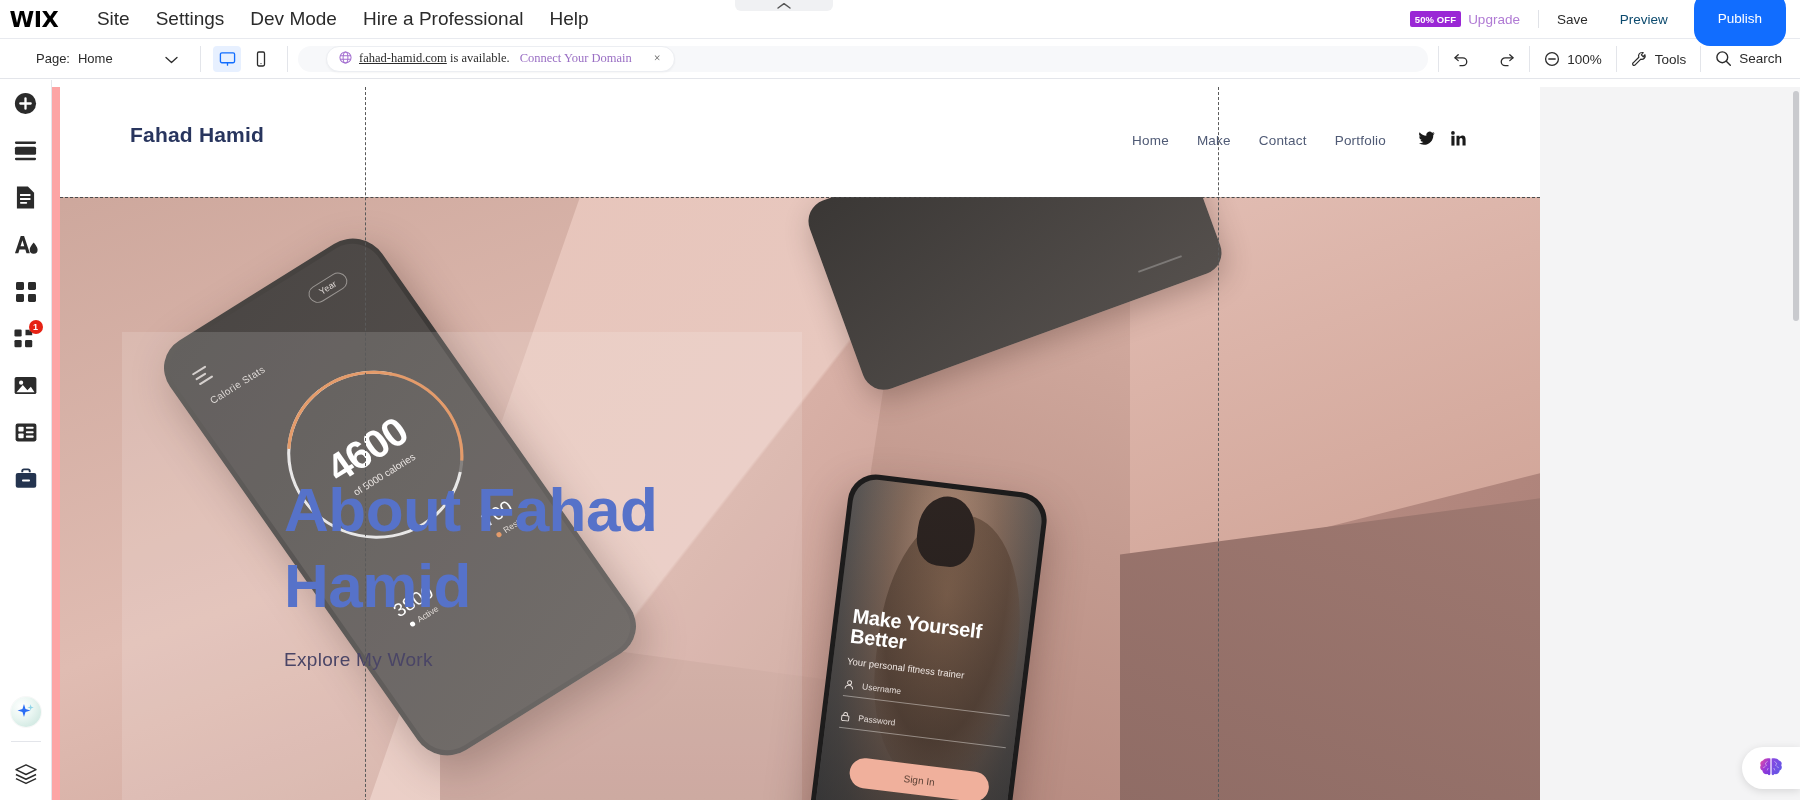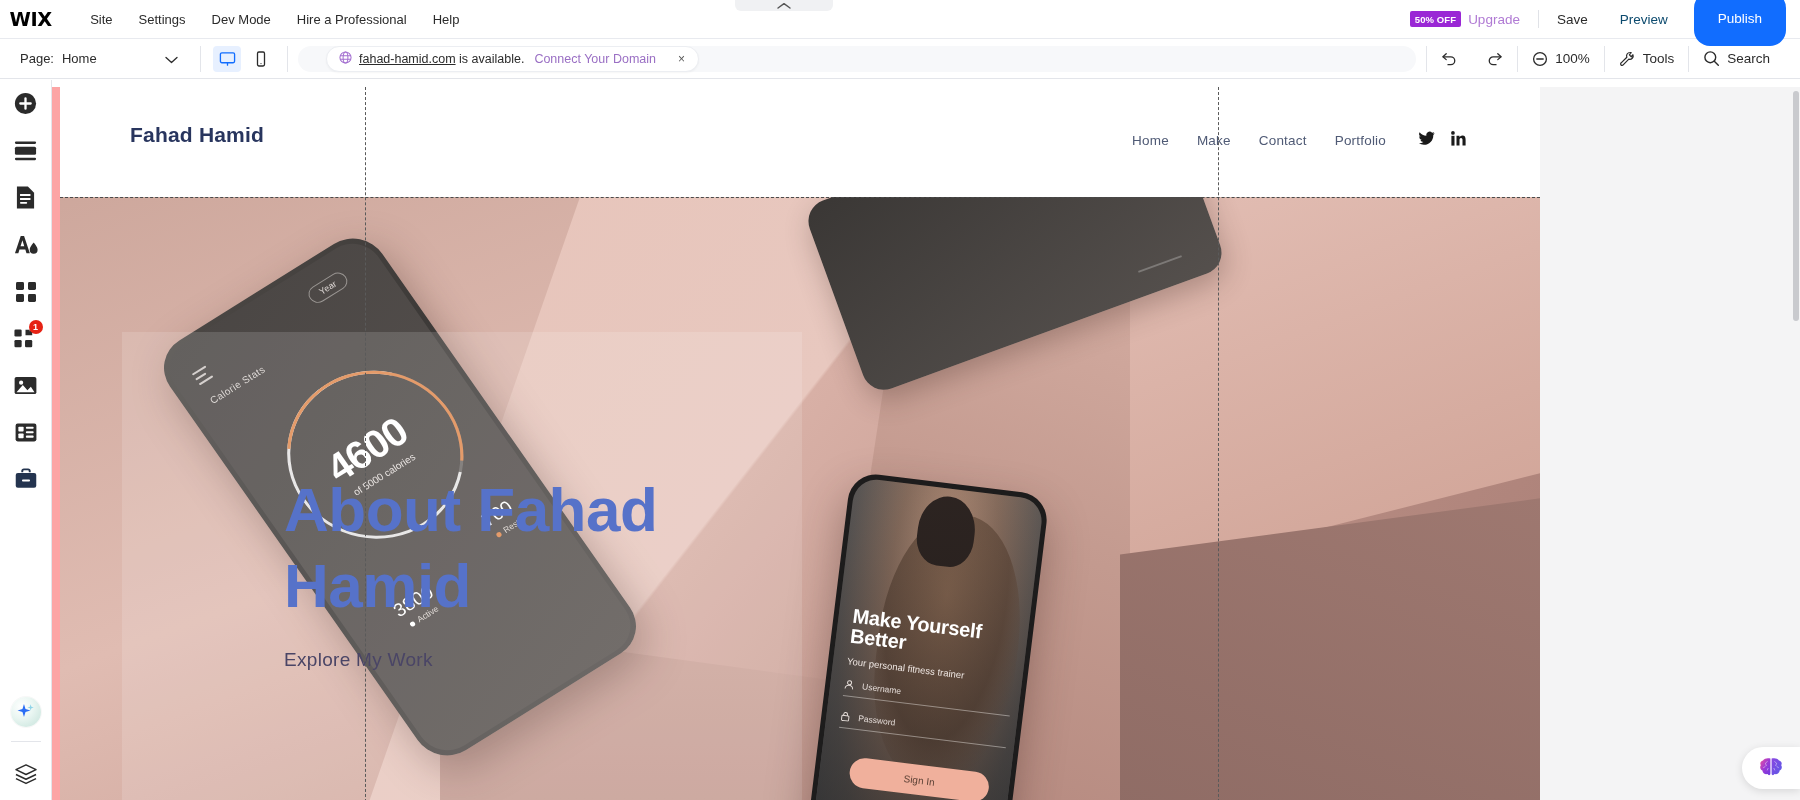--- a/index.html
+++ b/index.html
@@ -14,27 +14,27 @@
   
   .topbar {
     position: absolute; left: 0; top: 0; width: 1800px; height: 39px;
     background: #ffffff;
     display: flex; align-items: center;
     border-bottom: 1px solid #e8eaef;
     z-index: 40;
   }
   .wix-logo {
     font-family: "DejaVu Sans", sans-serif;
-    font-weight: 700; font-size: 19px; letter-spacing: -0.5px;
+    font-weight: 700; font-size: 22px; letter-spacing: -0.5px;
     color: #000; margin-left: 10px; margin-right: 26px;
     transform: scaleX(1.02);
   }
   .topmenu { display: flex; align-items: center; gap: 0px; }
   .topmenu-item {
-    font-size: 13px; color: #2b2b2b; padding: 5px 13px;
+    font-size: 19px; color: #2b2b2b; padding: 5px 13px;
     cursor: default; white-space: nowrap;
   }
   .topbar-right {
     margin-left: auto; display: flex; align-items: center; gap: 0; padding-right: 14px;
   }
   .badge-off {
     background: #9a27d5; color: #fff; font-size: 9.5px; font-weight: 700;
     padding: 2.5px 5px; border-radius: 2px; letter-spacing: 0.1px;
     margin-right: 7px;
   }
@@ -58,51 +58,51 @@
   .collapse-handle svg { display: block; }
 
   
   .toolbar2 {
     position: absolute; left: 0; top: 39px; width: 1800px; height: 40px;
     background: #ffffff; display: flex; align-items: center;
     border-bottom: 1px solid #e3e5ea;
     z-index: 35;
   }
   .page-sel {
-    display: flex; align-items: center; gap: 8px; padding-left: 20px;
+    display: flex; align-items: center; gap: 8px; padding-left: 36px;
     width: 200px;
   }
   .page-label { font-size: 13px; color: #2b2b2b; }
   .page-value { font-size: 13px; color: #2b2b2b; }
   .chev { margin-left: auto; margin-right: 22px; color: #2b2b2b; }
   .tb-sep { width: 1px; height: 26px; background: #e3e5ea; }
   .device-toggle { display: flex; align-items: center; gap: 6px; padding: 0 12px; }
   .dev-btn {
     width: 28px; height: 26px; border-radius: 4px;
     display: flex; align-items: center; justify-content: center;
   }
   .dev-btn.active { background: #e7f0ff; }
   .dev-btn.active svg { stroke: #116dff; }
 
   .domain-bar {
     flex: 1; height: 26px; background: #f7f8fa; border-radius: 13px;
-    margin: 0 10px; display: flex; align-items: center; position: relative;
+    margin: 0 10px; display: flex; align-items: center; position: relative; font-family: Liberation Serif, serif;
   }
   .domain-pill {
     display: flex; align-items: center; gap: 7px;
     background: #ffffff; border: 1px solid #eceef2; border-radius: 14px;
     height: 26px; padding: 0 10px 0 12px; margin-left: 28px;
     box-shadow: 0 1px 2px rgba(0,0,0,0.04);
   }
   .domain-text { font-size: 12.5px; color: #2b2b2b; }
   .domain-text .dom-name { text-decoration: underline; }
   .domain-cta { font-size: 12.5px; color: #9a6fc4; margin-left: 3px; text-align: right; }
   .domain-close { font-size: 12px; color: #5a5a5a; margin-left: 12px; padding: 0 3px; }
 
-  .tb-right { display: flex; align-items: center; padding-right: 16px; }
+  .tb-right { display: flex; align-items: flex-end; padding-right: 4px; }
   .tb-ibtn {
     display: flex; align-items: center; gap: 7px;
     padding: 5px 14px; font-size: 13.5px; color: #2b2b2b;
   }
 
   
   .rail {
     position: absolute; left: 0; top: 80px; width: 52px; height: 720px;
     background: #ffffff; border-right: 1px solid #e3e5ea;
     display: flex; flex-direction: column; align-items: center;

